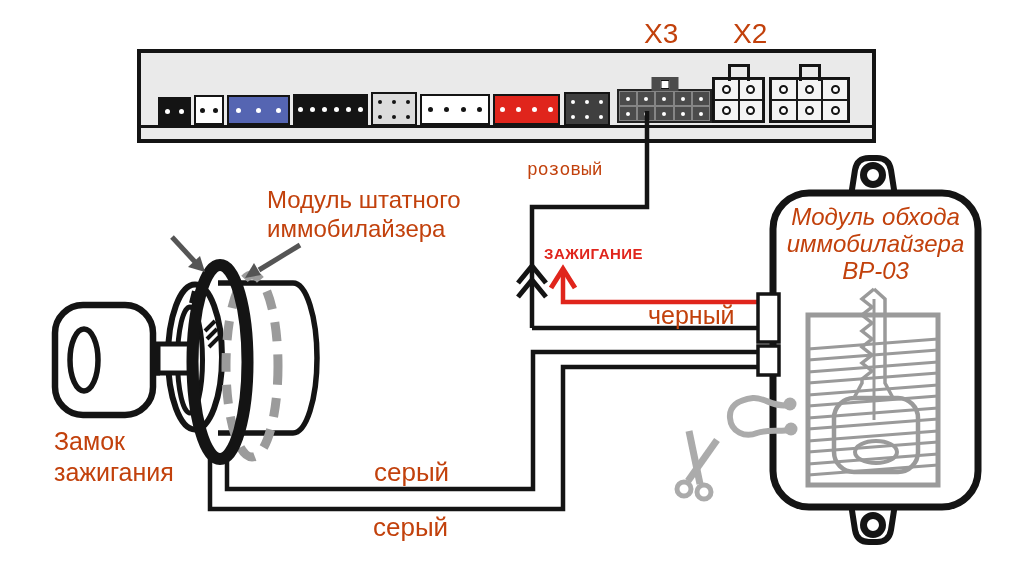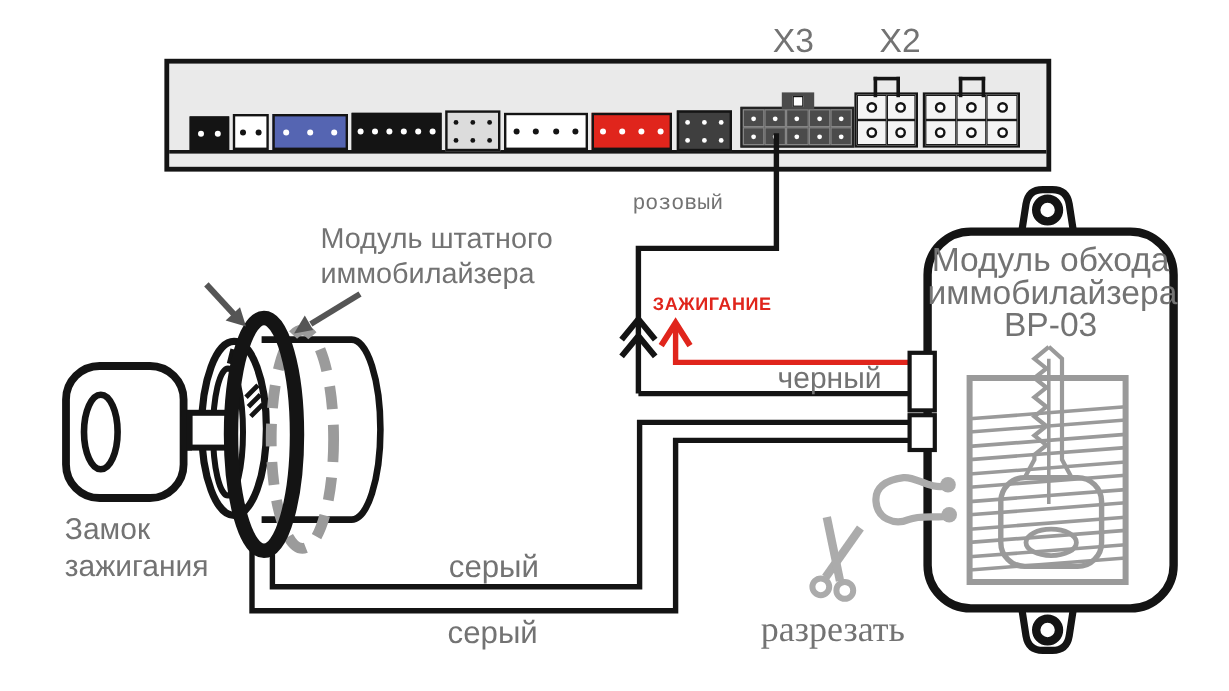--- a/index.html
+++ b/index.html
@@ -15,26 +15,26 @@
   .dot{border-radius:50%;display:block;}
   .ring{width:9px;height:9px;box-sizing:border-box;background:#fff;border:2px solid #141414;border-radius:50%;display:block;}
   .tab-x3{position:absolute;left:50%;top:-14px;transform:translateX(-50%);width:27px;height:14px;
           display:flex;align-items:center;justify-content:center;}
   .tab-x3 span{width:9px;height:9px;background:#fff;border:1.5px solid #141414;box-sizing:border-box;display:block;}
   .tab-loop{position:absolute;left:50%;top:-15px;transform:translateX(-50%);width:22px;height:17px;
             border:3.5px solid #141414;border-bottom:none;box-sizing:border-box;background:transparent;}
   
   #art{position:absolute;left:0;top:0;pointer-events:none;}
   
-  .lbl{position:absolute;color:#737373;white-space:pre-line;line-height:1.16;}
+  .lbl{position:absolute;color:#c2410c;white-space:pre-line;line-height:1.16;}
   .lbl-x3x2{font-size:28px;top:18px;}
   .lbl-wire{font-size:25px;}
   .lbl-serif{font-family:"Liberation Serif",serif;font-size:30px;}
   .lbl-ign{font-size:15px;font-weight:bold;color:var(--wire-red,#e0251c);letter-spacing:0.5px;}
-  .lbl-module{width:205px;text-align:center;font-size:28px;line-height:27px;}
+  .lbl-module{width:205px;text-align:center;font-size:24px;line-height:27px;font-style:italic;}
 </style>
 </head>
 <body>
 
 <div id="stage" style="--wire-black: #141414; --wire-red: #e0251c; --diagram-gray: #ababab; --key-gray: #9a9a9a; --pointer-gray: #555555;">
 
   <div id="alarm-bar" style="background: rgb(234, 234, 234);"></div>
   <div id="shelf-line"></div>
   <div id="connector-layer">
       <div class="conn" style="left: 158px; top: 97px; width: 33px; height: 28px; grid-template-columns: repeat(2, 1fr); grid-template-rows: repeat(1, 1fr); background: rgb(20, 20, 20); border: 2px solid rgb(20, 20, 20);">
@@ -329,15 +329,14 @@
   <div class="lbl lbl-wire" style="left:373px;top:512px;font-size:26px;">серый</div>
 
   <div class="lbl" style="left:267px;top:185px;font-size:24px;line-height:29px;">Модуль штатного
 иммобилайзера</div>
   <div class="lbl" style="left:54px;top:426px;font-size:25px;line-height:31px;">Замок
 зажигания</div>
 
   <div class="lbl lbl-module" style="left:773px;top:203px;">Модуль обхода
 иммобилайзера
 BP-03</div>
-  <div class="lbl lbl-serif" style="left:634px;top:508px;">разрезать</div>
 
 </div>
 
 </body></html>

